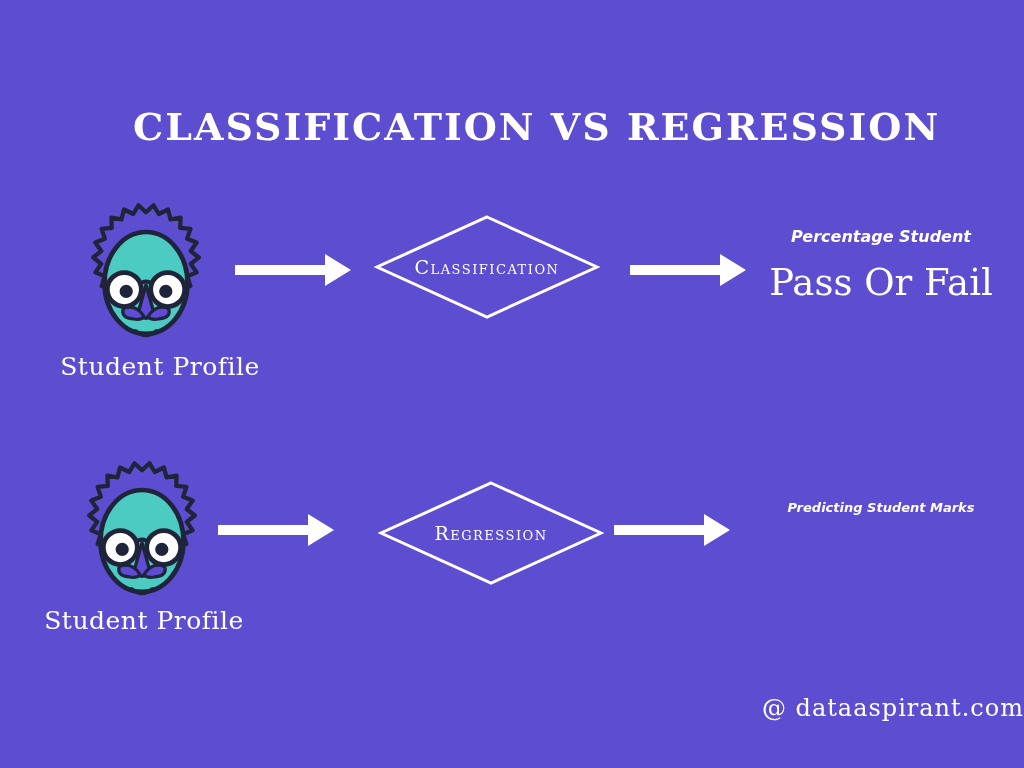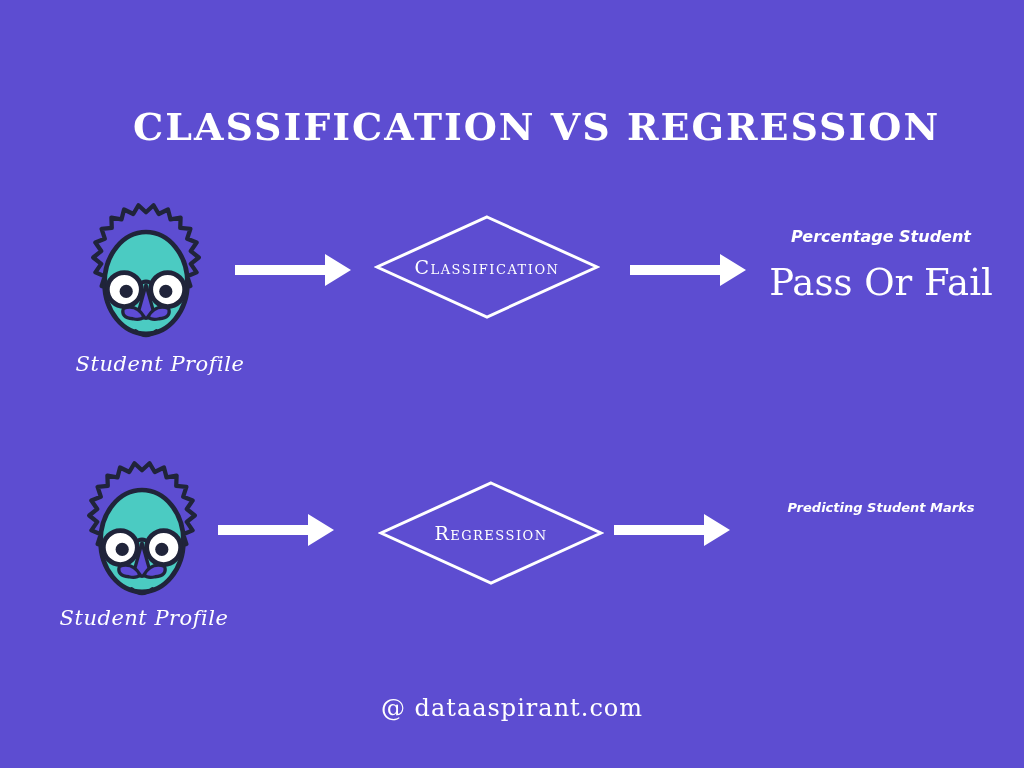--- a/index.html
+++ b/index.html
@@ -24,21 +24,21 @@
   .face{position:absolute}
   .hair{fill:none;stroke:var(--line_dark);stroke-width:4.5;stroke-linejoin:round}
   .skin{fill:var(--face_skin);stroke:var(--line_dark);stroke-width:5}
   .lens{fill:#ffffff;stroke:var(--line_dark);stroke-width:5}
   .pupil{fill:var(--line_dark)}
   .stache{fill:var(--mustache);stroke:var(--line_dark);stroke-width:3.5;stroke-linejoin:round}
   .thinline{fill:none;stroke:var(--line_dark);stroke-width:4;stroke-linecap:round}
 
   .profile-label{
     position:absolute;width:210px;text-align:center;
-    font-size:21px;letter-spacing:0.5px;font-family:"DejaVu Serif",serif;font-style:italic;
+    font-size:25px;letter-spacing:0.5px;font-family:"DejaVu Serif",serif;
   }
 
   .arrow{position:absolute;width:116px;height:32px}
   .arrow .shaft{position:absolute;left:0;top:11px;width:90px;height:10px;background:var(--arrow)}
   .arrow .head{
     position:absolute;left:90px;top:0;width:0;height:0;
     border-left:26px solid var(--arrow);
     border-top:16px solid transparent;
     border-bottom:16px solid transparent;
   }
@@ -57,21 +57,21 @@
   .result-caption{
     font-family:"DejaVu Sans",sans-serif;font-style:italic;font-weight:600;
   }
   .row-1 .result-caption{font-size:16px}
   .row-2 .result-caption{font-size:13px}
   .result-label{font-family:"DejaVu Serif",serif;line-height:1.1;margin-top:17px}
   .row-1 .result-label{font-size:37px}
   .row-2 .result-label{font-size:39px;margin-top:8px}
 
   .footer-credit{
-    position:absolute;left:0;top:694px;width:100%;text-align:center;
+    position:absolute;left:0;top:694px;width:100%;text-align:right;
     font-size:24px;letter-spacing:1px;font-family:"DejaVu Serif",serif;
   }
 </style>
 </head>
 <body>
 
 <div class="canvas">
 
   <div class="page-title">CLASSIFICATION VS REGRESSION</div>
 

